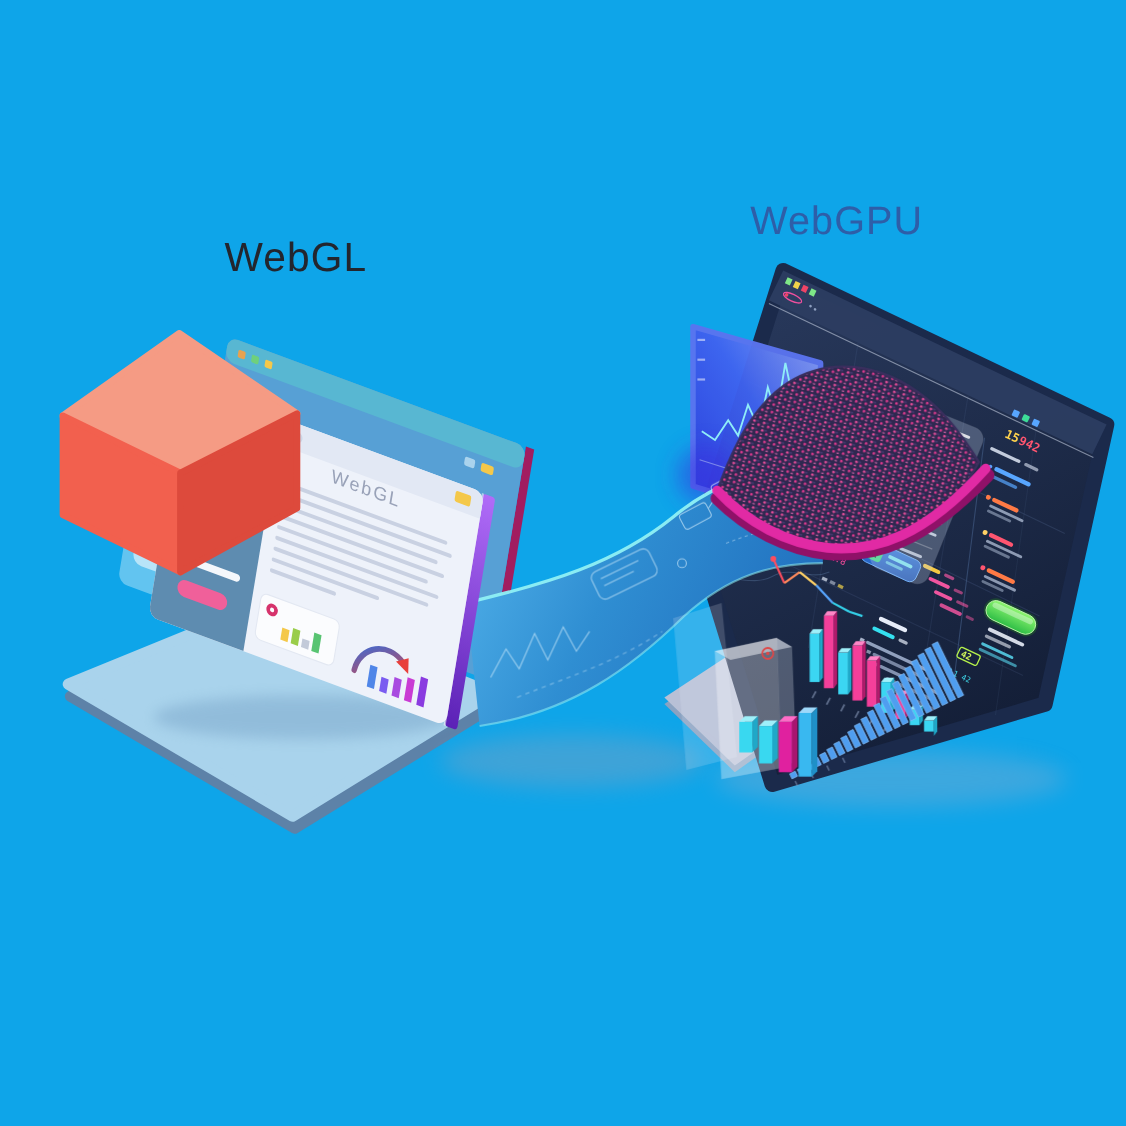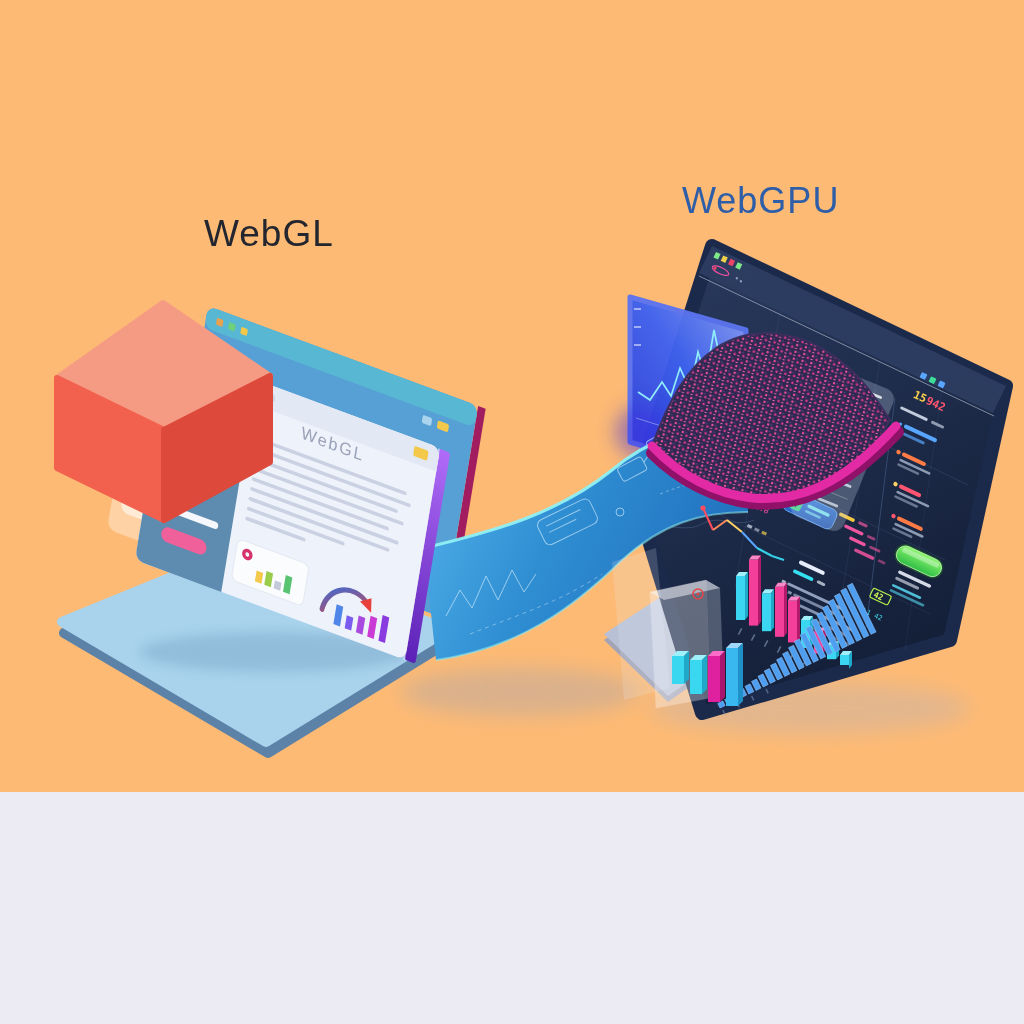--- a/index.html
+++ b/index.html
@@ -1,16 +1,16 @@
 <!DOCTYPE html>
 <html><head>
 <meta charset="utf-8">
 <style>
   html,body{margin:0;padding:0;background:#ECEBF4;}
-  #stage{position:relative;width:1024px;height:792px;overflow:hidden;background:#fdba74;}
+  #stage{position:relative;width:1024px;height:1024px;overflow:hidden;background:#0ea5e9;}
   svg{display:block;}
   .lbl{font-family:"Liberation Sans",sans-serif;}
   .mono{font-family:"DejaVu Sans Mono",monospace;}
   text{user-select:none;}
 </style>
 </head>
 <body>
 
 <div id="stage">
 <svg width="1024" height="1024" viewBox="0 0 1024 1024">

